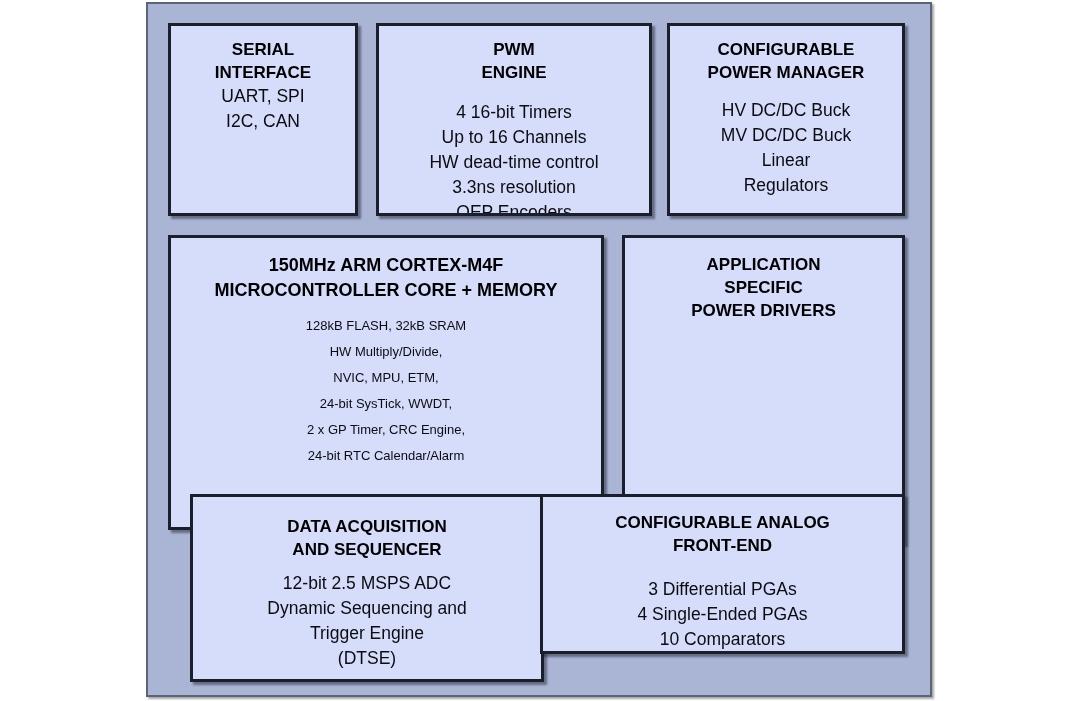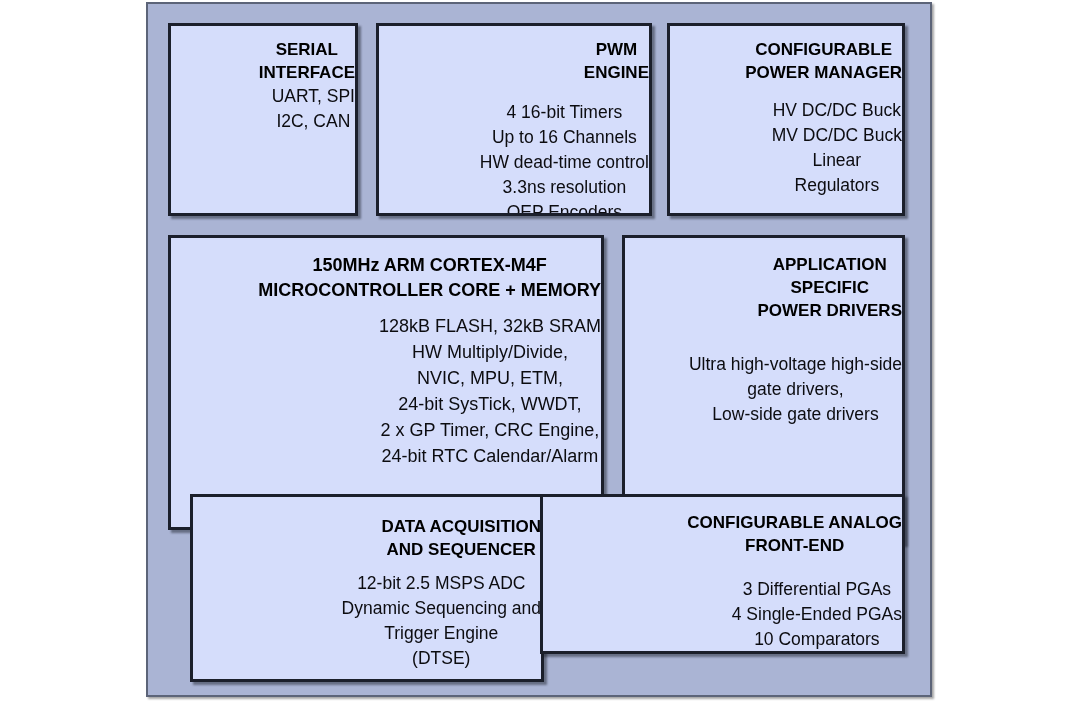--- a/index.html
+++ b/index.html
@@ -35,21 +35,21 @@
   }
 
   .block {
     position: absolute;
     background: #d5ddfb;
     border: 3px solid #1b1f2b;
     box-sizing: border-box;
     box-shadow: 3px 3px 2px rgba(20,24,36,0.45);
     display: flex;
     flex-direction: column;
-    align-items: flex-end;
+    align-items: center;
     color: #000000;
     overflow: hidden;
   }
 
   .block-title {
     font-weight: bold;
     font-size: 17px;
     line-height: 23px;
     text-align: center;
     white-space: pre-line;
@@ -83,21 +83,21 @@
     padding-top: 12px;
   }
   #block-power-manager .block-body { margin-top: 14px; }
 
   
   #block-mcu-core {
     left: 20px;  top: 231px; width: 436px; height: 295px;
     padding-top: 15px;
   }
   #block-mcu-core .block-title { font-size: 18px; line-height: 25px; }
-  #block-mcu-core .block-body  { margin-top: 10px; font-size: 18px; line-height: 26px; }
+  #block-mcu-core .block-body  { margin-top: 10px; font-size: 13px; line-height: 26px; }
 
   #block-power-drivers {
     left: 474px; top: 231px; width: 283px; height: 309px;
     padding-top: 15px;
   }
   #block-power-drivers .block-body { margin-top: 30px; }
 
   
   #block-data-acquisition {
     left: 20px;  top: 490px; width: 354px; height: 188px;
@@ -152,23 +152,20 @@
 NVIC, MPU, ETM,
 24-bit SysTick, WWDT,
 2 x GP Timer, CRC Engine,
 24-bit RTC Calendar/Alarm</div>
     </div>
 
     <div class="block" id="block-power-drivers">
       <div class="block-title">APPLICATION
 SPECIFIC
 POWER DRIVERS</div>
-      <div class="block-body">Ultra high-voltage high-side
-gate drivers,
-Low-side gate drivers</div>
     </div>
 
     <div class="block" id="block-data-acquisition">
       <div class="block-title">DATA ACQUISITION
 AND SEQUENCER</div>
       <div class="block-body">12-bit 2.5 MSPS ADC
 Dynamic Sequencing and
 Trigger Engine
 (DTSE)</div>
     </div>

